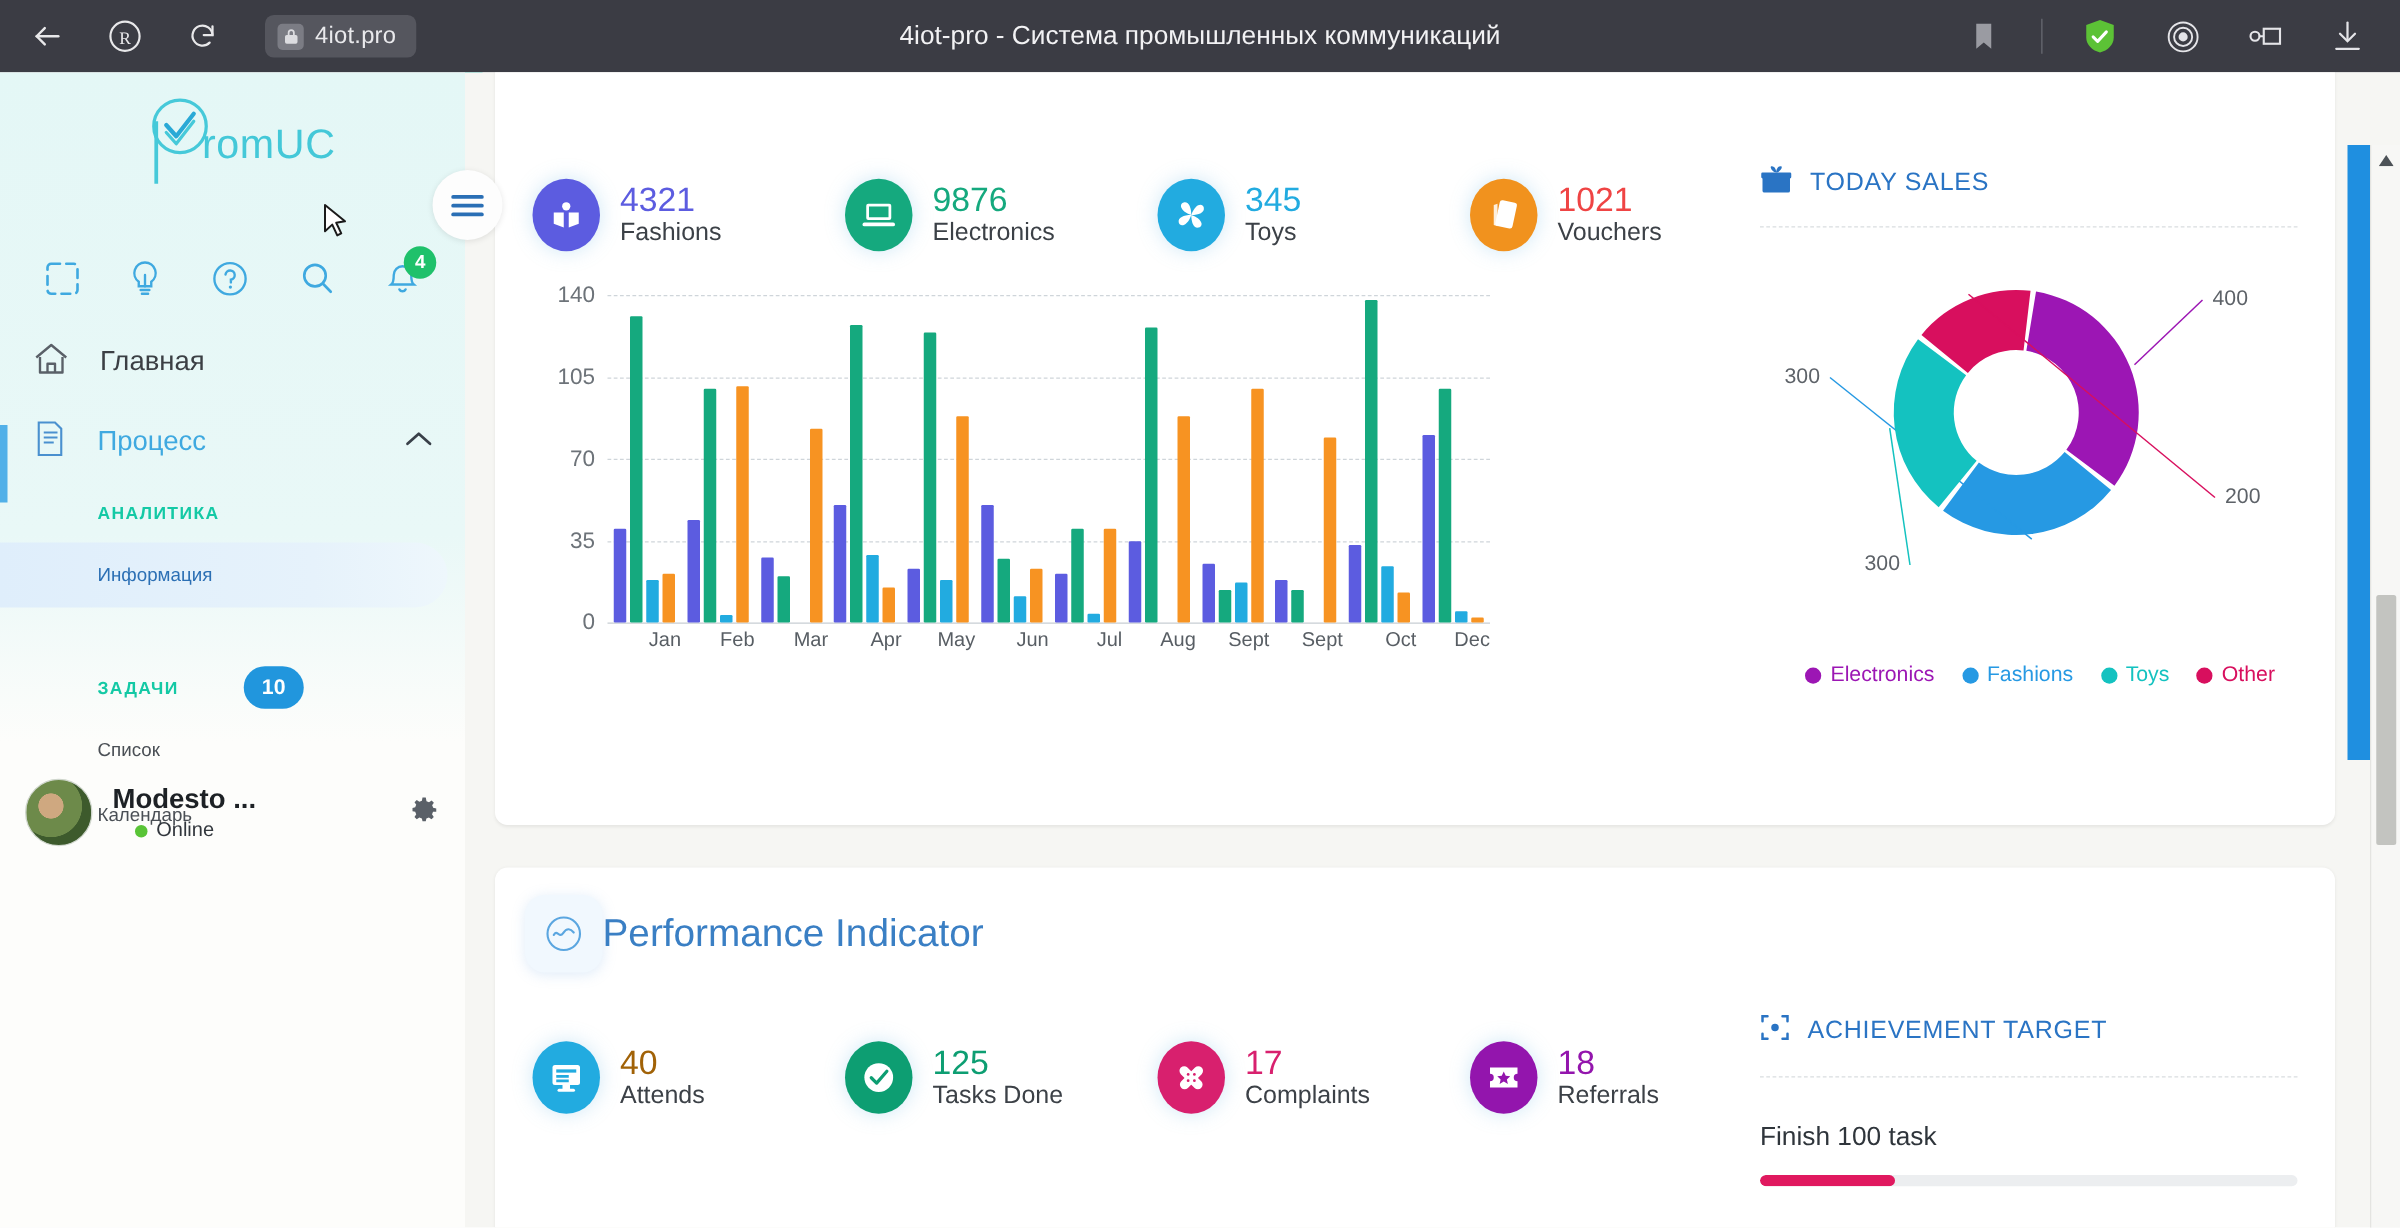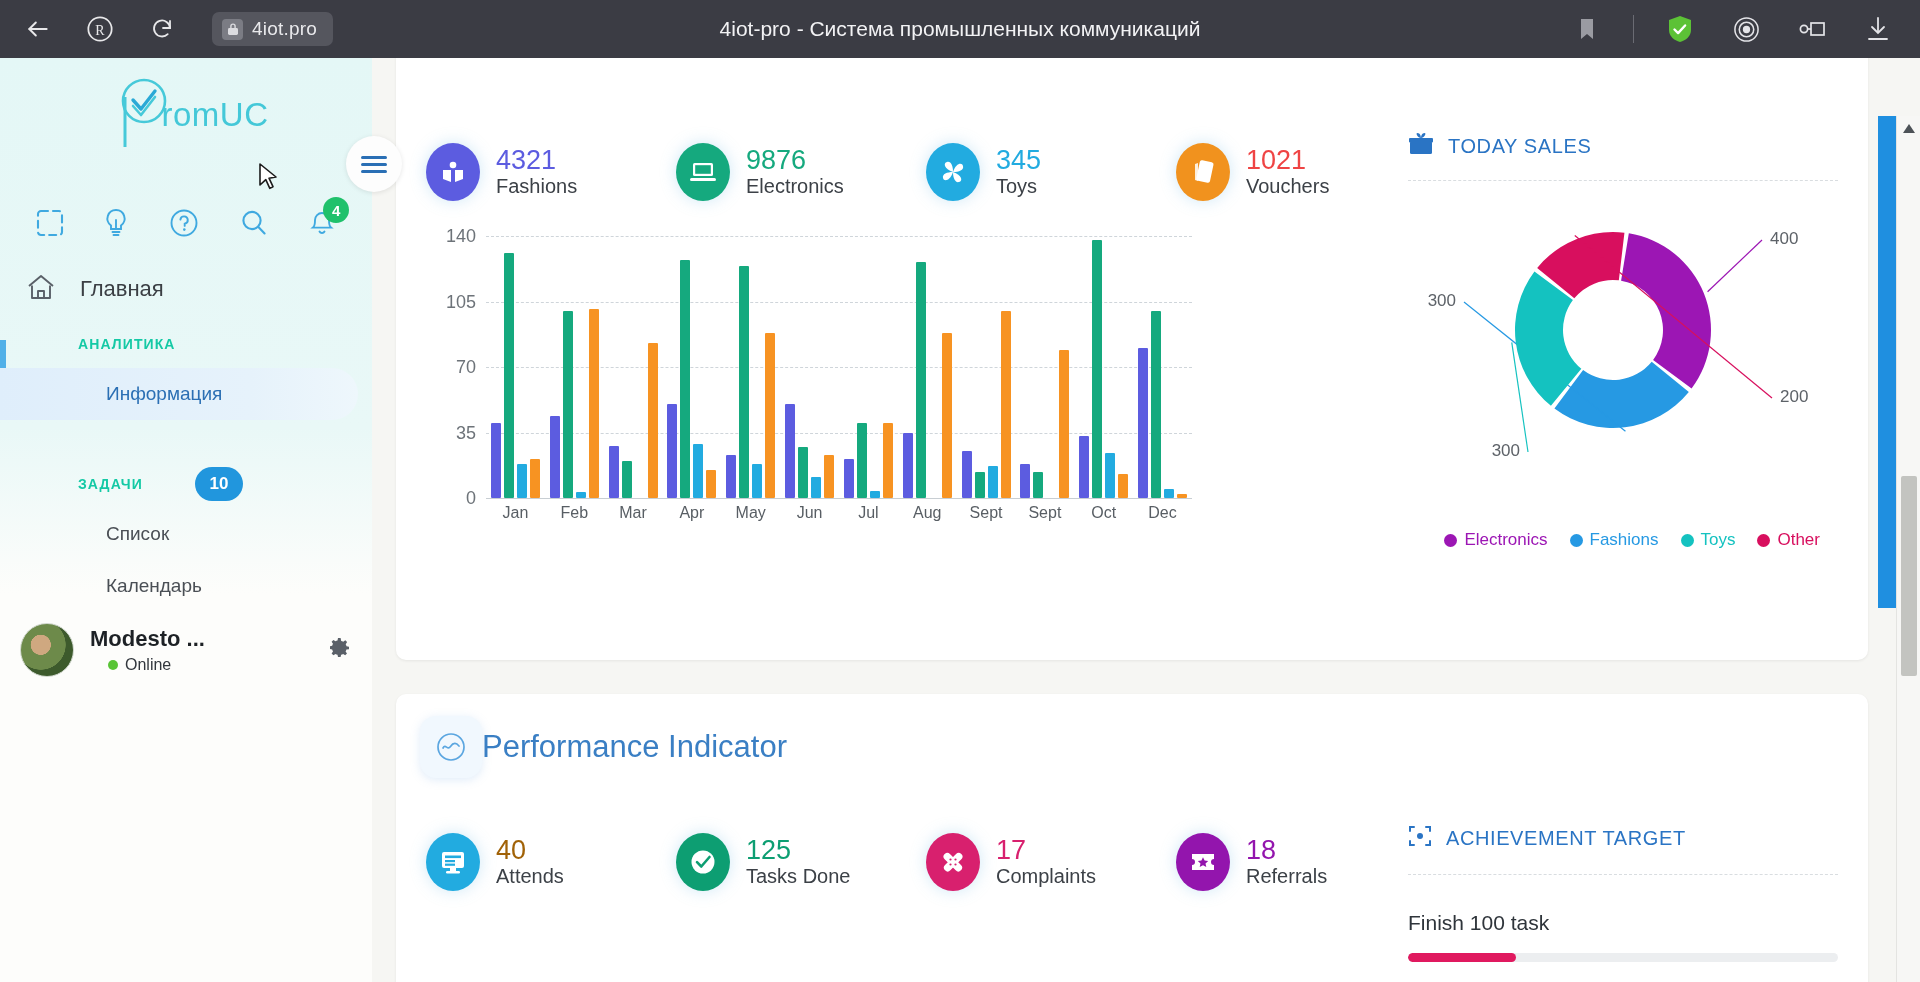--- a/index.html
+++ b/index.html
@@ -98,22 +98,22 @@
   .sec-label {
     font-size: 14px; font-weight: 700; letter-spacing: 1.1px; color: #14c9a5;
     padding: 0 0 0 78px; display:flex; align-items:center; height: 48px;
   }
   .sec-badge {
     margin-left: 52px; width: 48px; height: 34px; border-radius: 17px;
     background:#2196dd; color:#fff; font-size:17px; font-weight:700;
     display:flex; align-items:center; justify-content:center; letter-spacing:0;
   }
   .sub-item {
-    height: 52px; display:flex; align-items:center; padding-left: 106px;
-    font-size: 19px; color:#4a4f55; cursor:pointer;
+    height: 52px; display:flex; align-items:center; padding-left: 78px;
+    font-size: 15px; color:#4a4f55; cursor:pointer;
   }
   .sub-item.active {
     background: linear-gradient(90deg,#dfeefb 0%,#e6f2fb 70%,#eef7fc 100%);
     color:#2b6fb4; border-radius: 0 30px 30px 0; width: 358px;
   }
 
   .profile {
     position: absolute; left: 0; bottom: 290px; width: 372px; height: 84px;
     display: flex; align-items: center; padding: 0 20px;
   }
@@ -162,21 +162,21 @@
   
   .bar-chart { position:absolute; left: 36px; top: 196px; width: 760px; height: 300px; }
   .bc-ylabels { position:absolute; left: 0; top: 0; width: 44px; height: 262px; }
   .bc-ylabel { position:absolute; right: 0; font-size: 18px; color:#6d7379; transform: translateY(-50%); }
   .bc-plot { position:absolute; left: 54px; top: 0; right: 0; height: 262px; }
   .bc-grid { position:absolute; left:0; right:0; border-top: 1px dashed #cfd5da; }
   .bc-groups { position:absolute; left:0; right:0; bottom:0; top:0; display:flex; }
   .bc-group { flex:1; display:flex; align-items:flex-end; justify-content:center; gap:3px; position:relative; }
   .bc-bar { width: 10px; border-radius: 1px; }
   .bc-xlabels { position:absolute; left: 54px; right:0; top: 268px; display:flex; }
-  .bc-xlabel { flex:1; text-align:center; font-size: 16px; color:#585e64; }
+  .bc-xlabel { flex:1; text-align:right; font-size: 16px; color:#585e64; }
 
   
   .donut-wrap { position:absolute; right: 30px; top: 150px; width: 430px; height: 300px; }
 
   .perf-head { position:absolute; left: 24px; top: 22px; display:flex; align-items:center; }
   .perf-icon {
     width: 62px; height: 62px; border-radius: 16px; background:#f1f8fe;
     display:flex; align-items:center; justify-content:center;
     box-shadow: 0 2px 10px rgba(130,180,230,.25);
   }
@@ -347,20 +347,34 @@
           <span>
             <svg width="30" height="28" viewBox="0 0 30 28" fill="none" stroke="#5a6068" stroke-width="1.9" stroke-linejoin="round">
                 <path d="M3 13L15 3l12 10"></path>
                 <path d="M6 12.5V25h18V12.5"></path>
                 <path d="M12 25v-7h6v7"></path>
               </svg>
           </span>
           <span class="nav-label">Главная</span>
         </div>
 
+        <div class="nav-item nav-process" style="height:66px;">
+          <span>
+            <svg width="28" height="30" viewBox="0 0 28 30" fill="none" stroke="#4a90cf" stroke-width="1.7">
+                <path d="M5 2h13l5 5v21H5z"></path>
+                <path d="M9 10h11M9 14h11M9 18h8"></path>
+              </svg>
+          </span>
+          <span class="nav-label">Процесс</span>
+          <span class="nav-chevron">
+            <svg width="22" height="14" viewBox="0 0 22 14" fill="none" stroke="#394049" stroke-width="2.2" stroke-linecap="round" stroke-linejoin="round">
+                <path d="M2 11l9-8 9 8"></path>
+              </svg>
+          </span>
+        </div>
 
         <div class="sec-label">АНАЛИТИКА</div>
 
         <div class="sub-item active">
           <span>Информация</span>
         </div>
 
         <div class="sec-label" style="margin-top:40px;">
           <span>ЗАДАЧИ</span>
           <span class="sec-badge">10</span>
@@ -674,21 +688,21 @@
                   <path d="M14 8.2l1.6 3.4 3.6.4-2.7 2.5.8 3.6-3.3-1.9-3.3 1.9.8-3.6-2.7-2.5 3.6-.4z" fill="#9315ad"></path>
                 </svg>
               </div>
               <div>
                 <div class="stat-num" style="color:#9315ad">18</div>
                 <div class="stat-lbl">Referrals</div>
               </div>
             </div>
           </div>
 
-        <div style="position:absolute;right:30px;top:130px;width:430px;">
+        <div style="position:absolute;right:30px;top:116px;width:430px;">
           <div class="sect-head">
             <span>
               <svg width="24" height="24" viewBox="0 0 24 24" fill="none" stroke="#2a74c4" stroke-width="2" stroke-linecap="round">
                   <path d="M2 7V3h4M22 7V3h-4M2 17v4h4M22 17v4h-4"></path>
                   <circle cx="12" cy="12" r="3" fill="#2a74c4" stroke="none"></circle>
                 </svg>
             </span>
             <span class="sect-head-title">ACHIEVEMENT TARGET</span>
           </div>
           <div class="hr-dotted" style="margin-top:22px;"></div>

